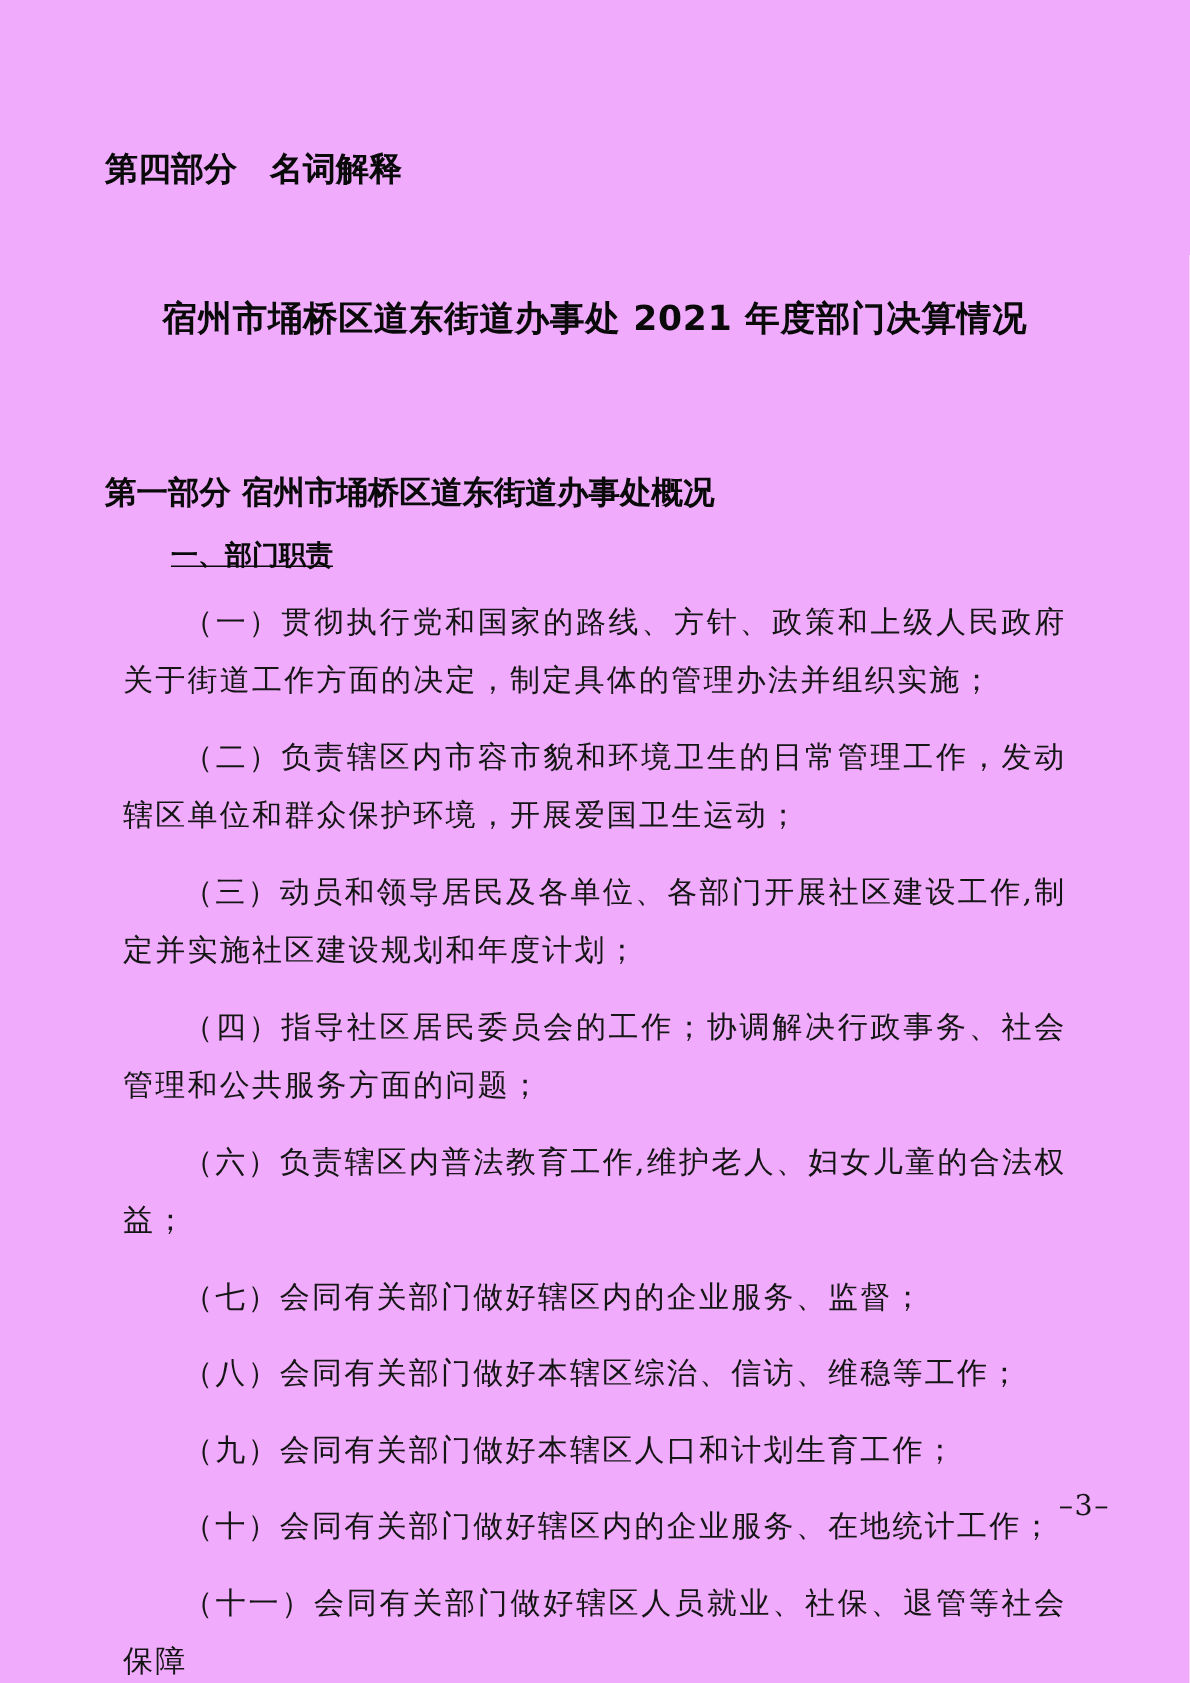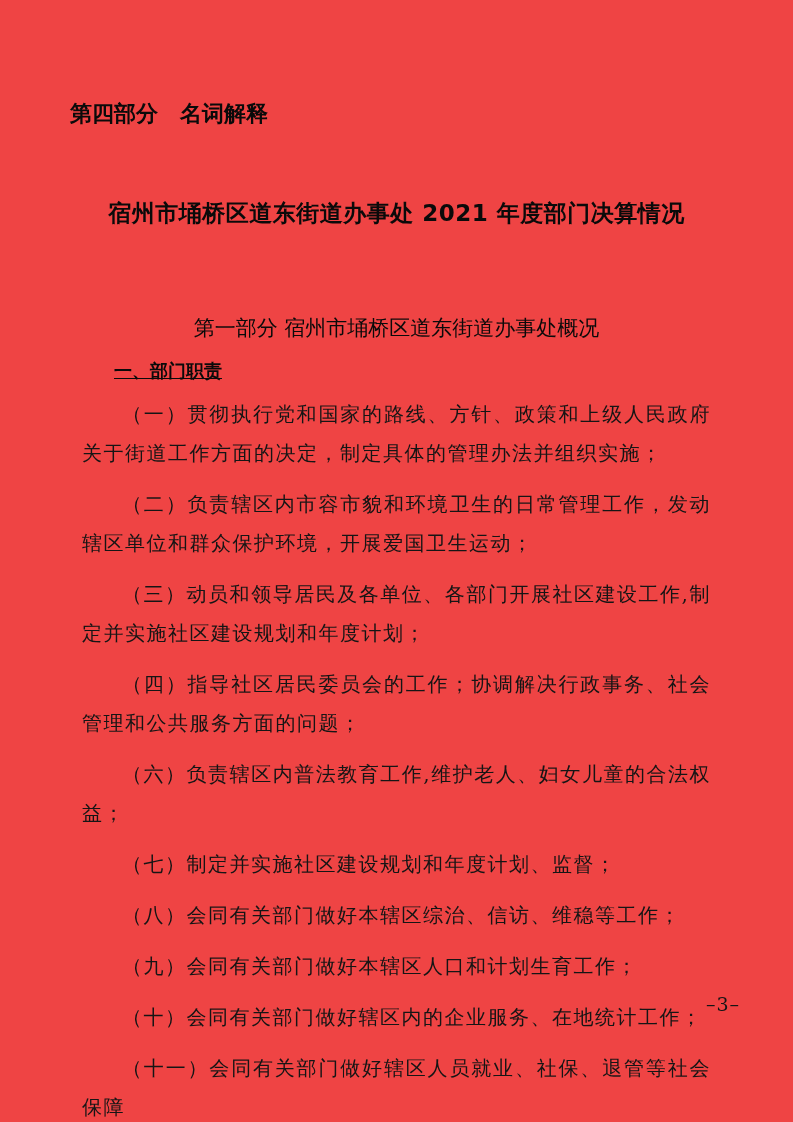--- a/index.html
+++ b/index.html
@@ -4,21 +4,21 @@
 <style>
   html, body {
     margin: 0;
     padding: 0;
     background: #ffffff;
   }
   .page {
     position: relative;
     width: 793px;
     height: 1122px;
-    background: #ef4444;
+    background: #f0abfc;
     color: #111111;
     overflow: hidden;
     font-family: "DejaVu Serif", "Liberation Serif", serif;
   }
   .content {
     padding: 0 70px;
   }
   .section-title {
     margin-top: 101px;
     font-family: "DejaVu Sans", "Liberation Sans", sans-serif;
@@ -34,24 +34,24 @@
     font-weight: bold;
     font-size: 23px;
     line-height: 28px;
     text-align: center;
     letter-spacing: 0.5px;
     color: #0a0a0a;
   }
   .part-heading {
     margin-top: 89px;
     font-family: "DejaVu Sans", "Liberation Sans", sans-serif;
-    font-weight: normal;
+    font-weight: bold;
     font-size: 21px;
     line-height: 24px;
-    text-align: center;
+    text-align: left;
     color: #0a0a0a;
   }
   .sub-heading {
     margin-top: 19px;
     padding-left: 44px;
     font-family: "DejaVu Sans", "Liberation Sans", sans-serif;
     font-weight: bold;
     font-size: 18px;
     line-height: 24px;
     text-align: left;
@@ -96,21 +96,21 @@
     <div class="part-heading">第一部分 宿州市埇桥区道东街道办事处概况</div>
 
     <div class="sub-heading">一、部门职责</div>
 
     <div class="body-text">
       <p>（一）贯彻执行党和国家的路线、方针、政策和上级人民政府关于街道工作方面的决定，制定具体的管理办法并组织实施；</p>
       <p>（二）负责辖区内市容市貌和环境卫生的日常管理工作，发动辖区单位和群众保护环境，开展爱国卫生运动；</p>
       <p>（三）动员和领导居民及各单位、各部门开展社区建设工作,制定并实施社区建设规划和年度计划；</p>
       <p>（四）指导社区居民委员会的工作；协调解决行政事务、社会管理和公共服务方面的问题；</p>
       <p>（六）负责辖区内普法教育工作,维护老人、妇女儿童的合法权益；</p>
-      <p>（七）制定并实施社区建设规划和年度计划、监督；</p>
+      <p>（七）会同有关部门做好辖区内的企业服务、监督；</p>
       <p>（八）会同有关部门做好本辖区综治、信访、维稳等工作；</p>
       <p>（九）会同有关部门做好本辖区人口和计划生育工作；</p>
       <p>（十）会同有关部门做好辖区内的企业服务、在地统计工作；</p>
       <p>（十一）会同有关部门做好辖区人员就业、社保、退管等社会保障</p>
     </div>
 
   </div>
 
   <div class="page-number">–3–</div>
 </div>

